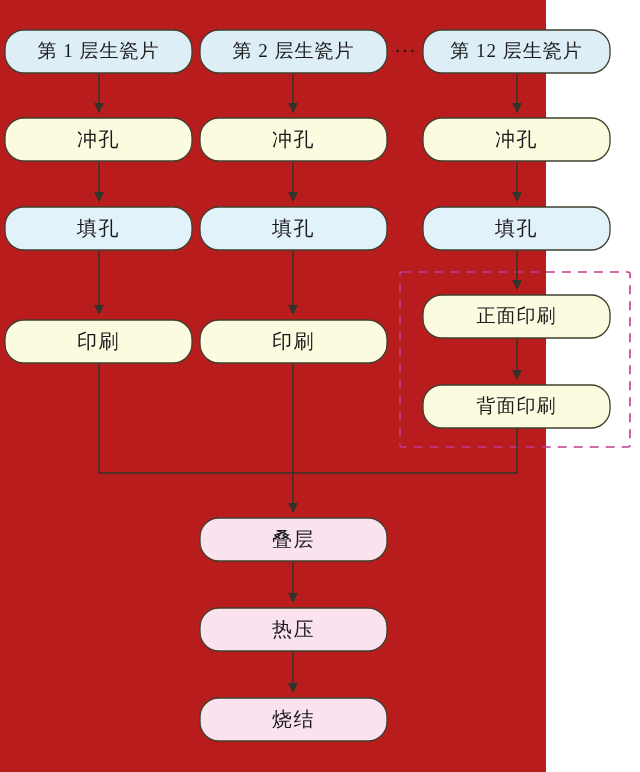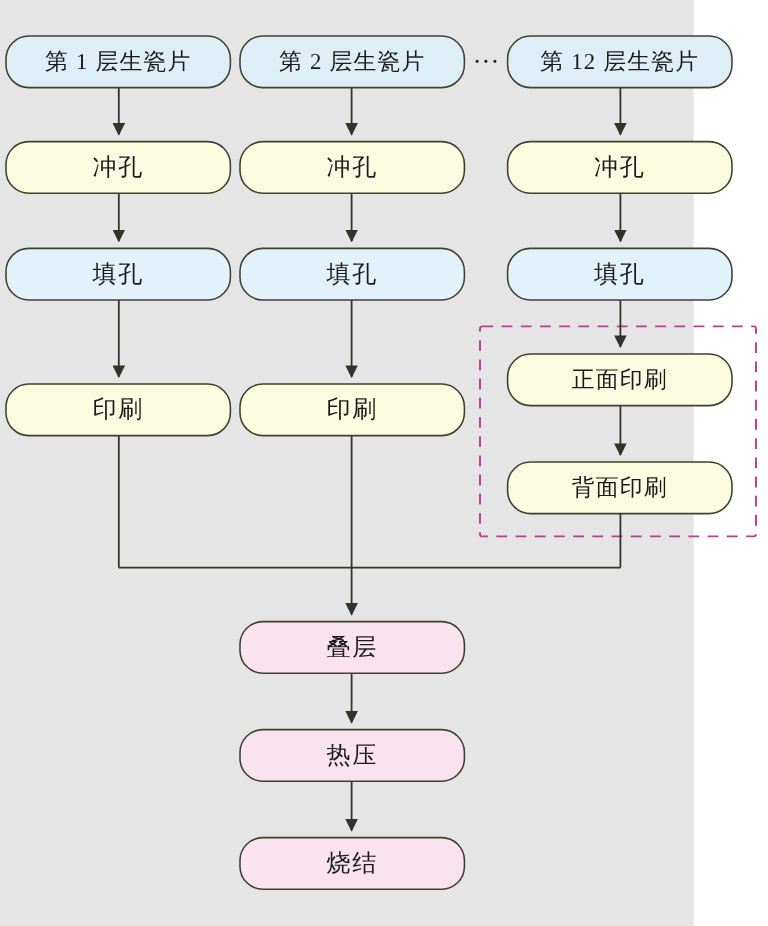--- a/index.html
+++ b/index.html
@@ -10,22 +10,21 @@
   body {
     width: 640px;
     height: 772px;
     font-family: "Liberation Serif", "DejaVu Serif", serif;
     overflow: hidden;
   }
   #diagram-root {
     position: relative;
     width: 546px;
     height: 772px;
-    background: #e5e5e5;
-    padding-left: 32px;
+    background: #b91c1c;
   }
   svg.flow-svg {
     position: absolute;
     left: 0;
     top: 0;
     width: 640px;
     height: 772px;
     display: block;
   }
   .node-label {

